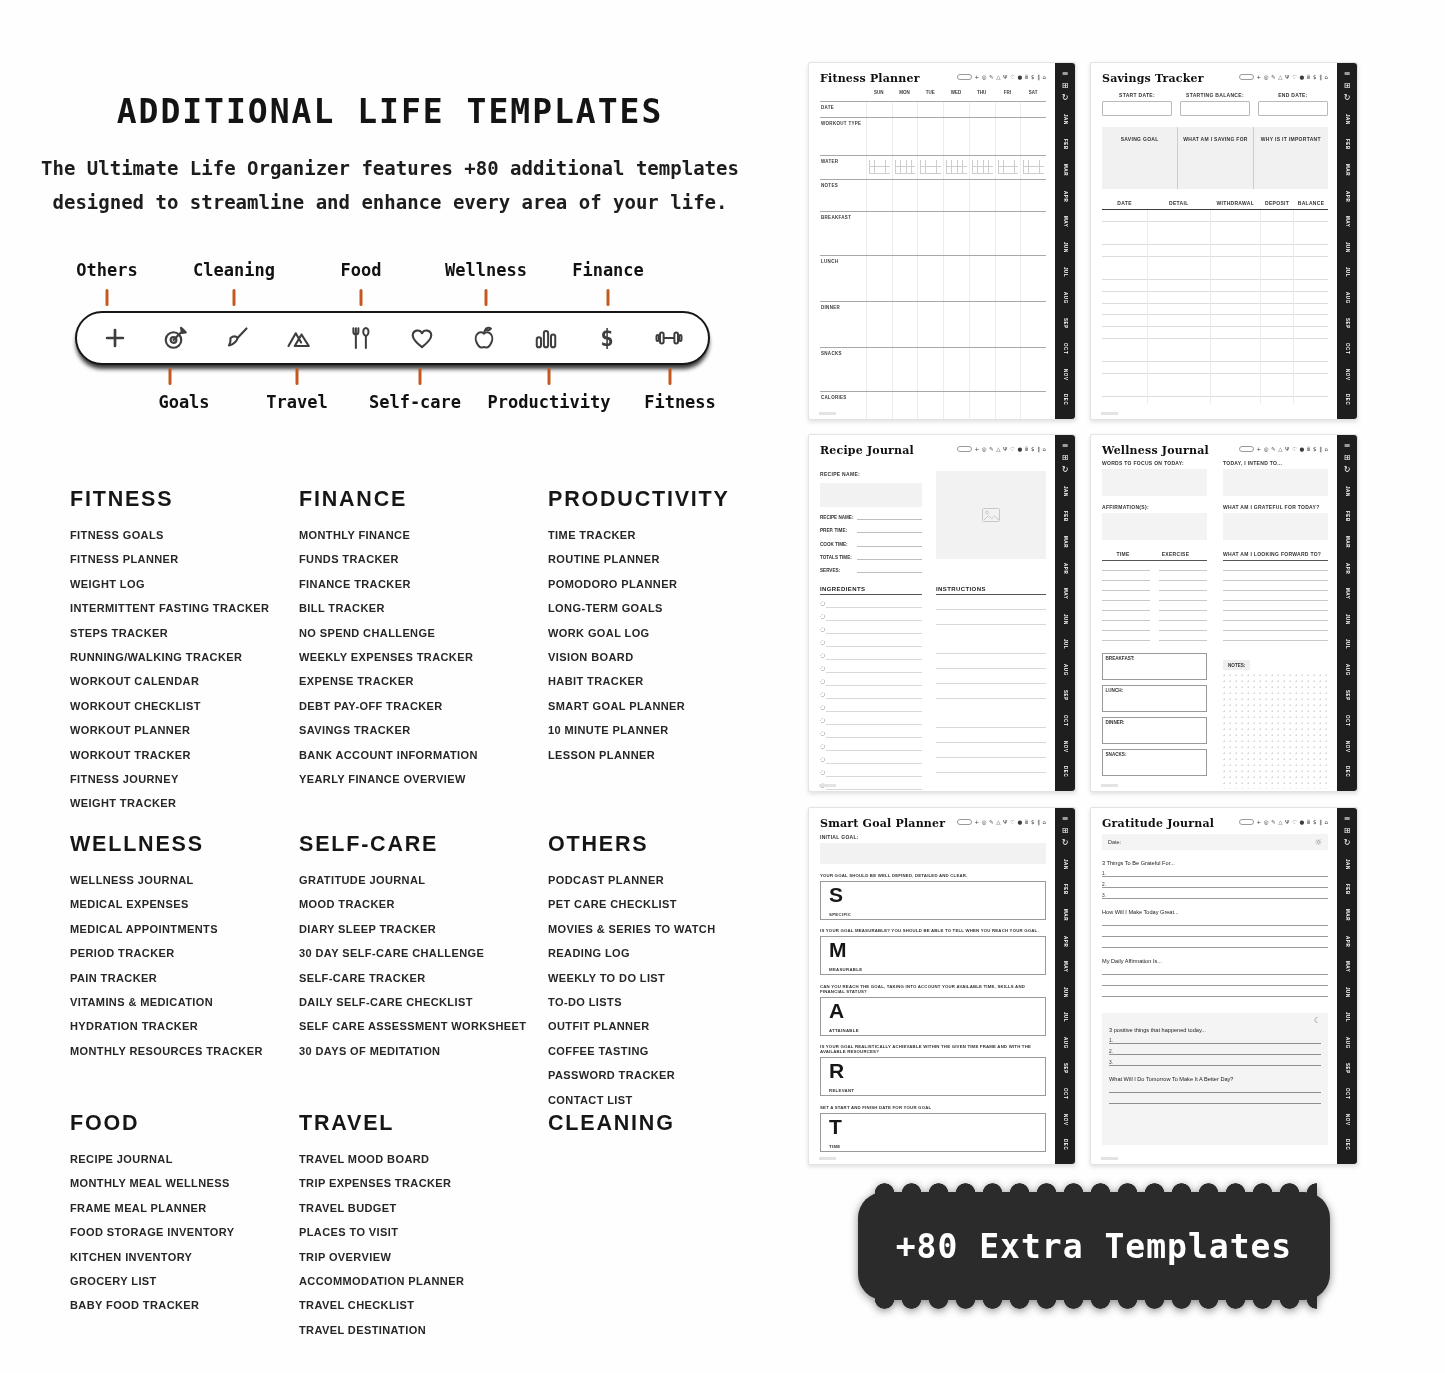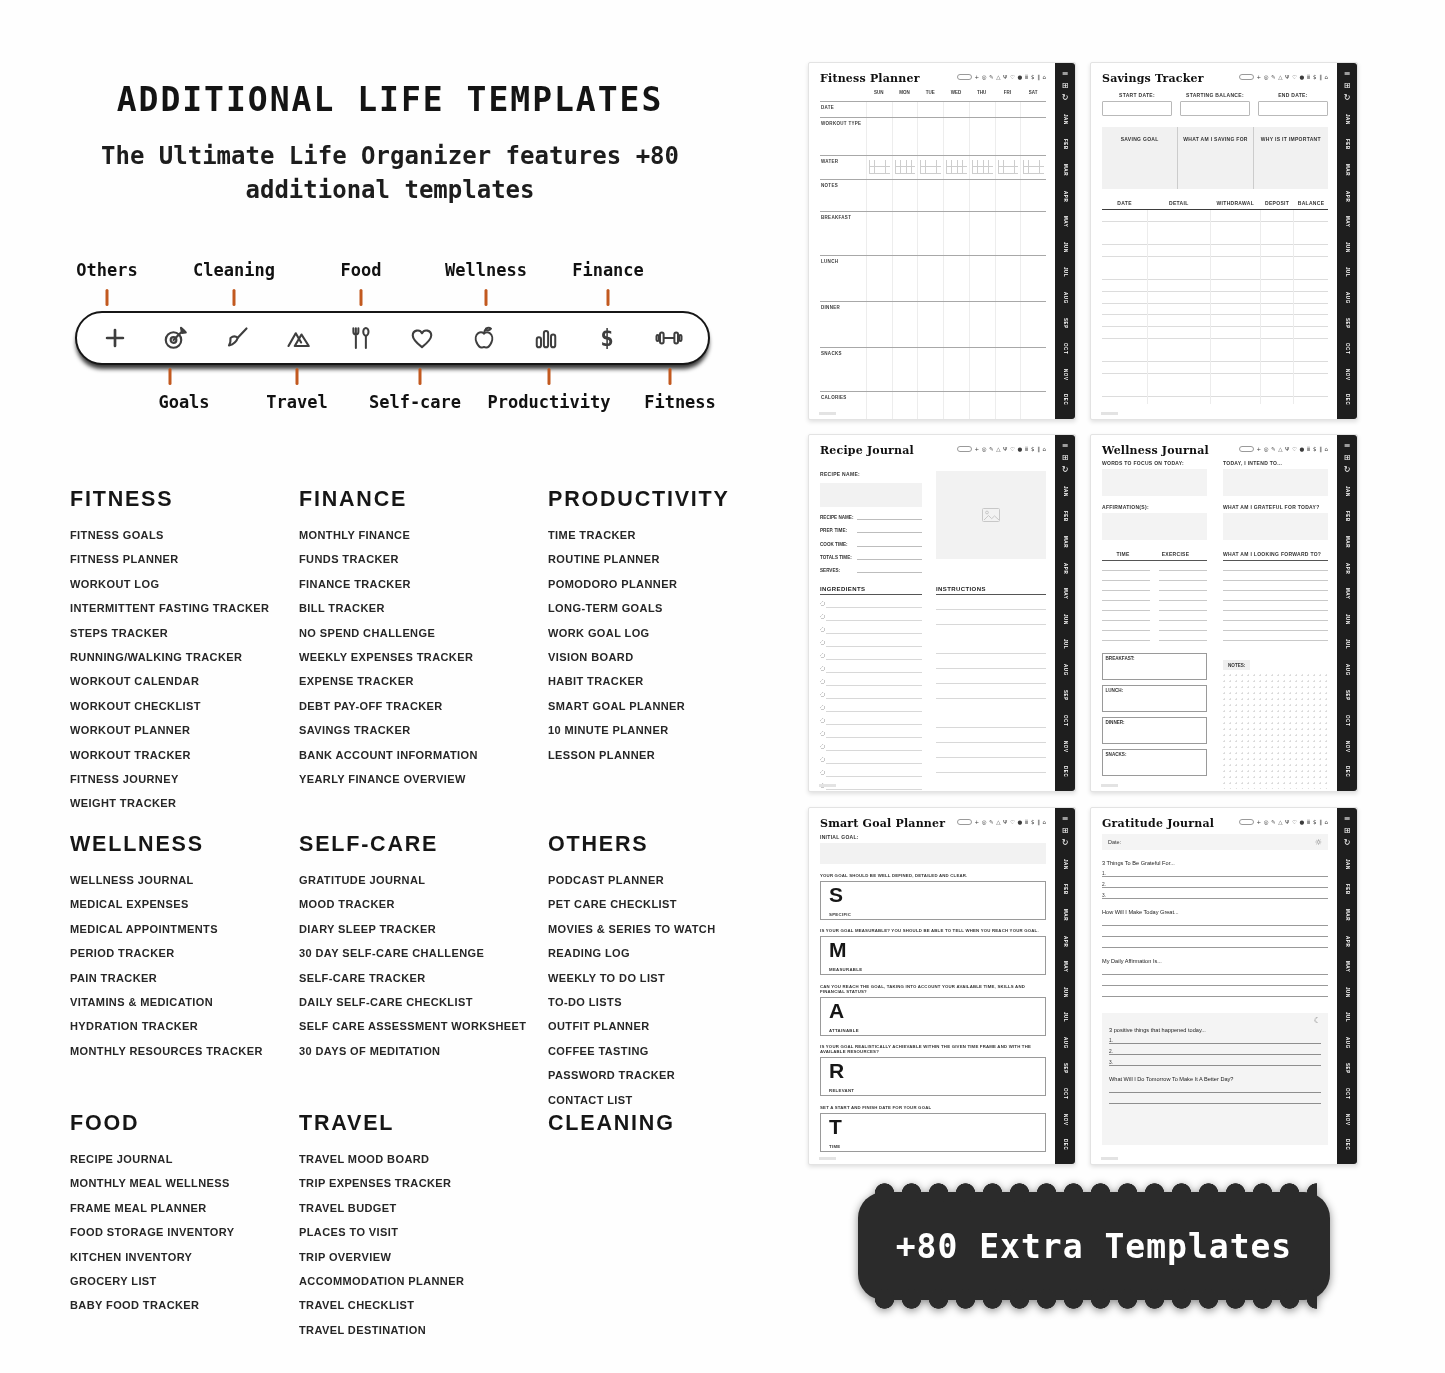--- a/index.html
+++ b/index.html
@@ -1,22 +1,22 @@
 <!DOCTYPE html>
 <html><head>
 <meta charset="utf-8">
 <style>
   * { margin:0; padding:0; box-sizing:border-box; }
   html,body { width:1445px; height:1373px; background:#ffffff; font-family:"Liberation Sans",sans-serif; color:#1c1c1c; }
   .stage { position:relative; width:1445px; height:1373px; overflow:hidden; background:#fefefe; }
 
   
-  .hero { position:absolute; left:30px; top:80px; width:720px; text-align:center; }
+  .hero { position:absolute; left:30px; top:92px; width:720px; text-align:center; }
   .hero h1 { font-family:"DejaVu Sans Mono",monospace; font-size:33px; font-weight:bold; letter-spacing:2px; color:#141414; }
-  .hero .sub { margin-top:20px; font-family:"DejaVu Sans Mono",monospace; font-size:24px; font-weight:bold; line-height:34px; color:#1d1d1d; }
+  .hero .sub { margin-top:20px; font-family:"DejaVu Sans Mono",monospace; font-size:19px; font-weight:bold; line-height:34px; color:#1d1d1d; }
 
   
   .bar-area { position:absolute; left:0; top:258px; width:770px; height:165px; }
   .io-label { position:absolute; transform:translateX(-50%); font-family:"DejaVu Sans Mono",monospace; font-size:17px; font-weight:bold; color:#111; white-space:nowrap; }
   .io-label.top { top:2px; }
   .io-label.bottom { top:134px; }
   .tick { position:absolute; width:3px; height:17px; background:#c2591f; border-radius:2px; transform:translateX(-50%); }
   .tick.top { top:31px; }
   .tick.bottom { top:110px; }
   .pill-bar { position:absolute; left:75px; top:53px; width:635px; height:54px; background:#fff; border:2.5px solid #161616; border-radius:30px; box-shadow:0 5px 4px -1px rgba(5,5,5,0.8); display:flex; align-items:center; justify-content:space-around; padding:0 8px; }
@@ -133,20 +133,21 @@
 </style>
 </head>
 <body>
 
 <div class="stage">
 
   <div class="hero">
     <h1>ADDITIONAL LIFE TEMPLATES</h1>
     <div class="sub">
       <div>The Ultimate Life Organizer features +80 additional templates</div>
+      <div>designed to streamline and enhance every area of your life.</div>
     </div>
   </div>
 
   <div class="bar-area">
     <span class="io-label top" style="left:107px">Others</span>
     <span class="io-label top" style="left:234px">Cleaning</span>
     <span class="io-label top" style="left:361px">Food</span>
     <span class="io-label top" style="left:486px">Wellness</span>
     <span class="io-label top" style="left:608px">Finance</span>
     <i class="tick top" style="left:107px"></i>
@@ -233,21 +234,21 @@
     <span class="io-label bottom" style="left:549px">Productivity</span>
     <span class="io-label bottom" style="left:680px">Fitness</span>
   </div>
 
   <div class="cats">
     <div class="cat">
         <h2>FITNESS</h2>
         <div>
           <span class="cat-item">FITNESS GOALS</span>
           <span class="cat-item">FITNESS PLANNER</span>
-          <span class="cat-item">WORKOUT LOG</span>
+          <span class="cat-item">WEIGHT LOG</span>
           <span class="cat-item">INTERMITTENT FASTING TRACKER</span>
           <span class="cat-item">STEPS TRACKER</span>
           <span class="cat-item">RUNNING/WALKING TRACKER</span>
           <span class="cat-item">WORKOUT CALENDAR</span>
           <span class="cat-item">WORKOUT CHECKLIST</span>
           <span class="cat-item">WORKOUT PLANNER</span>
           <span class="cat-item">WORKOUT TRACKER</span>
           <span class="cat-item">FITNESS JOURNEY</span>
           <span class="cat-item">WEIGHT TRACKER</span>
         </div>

